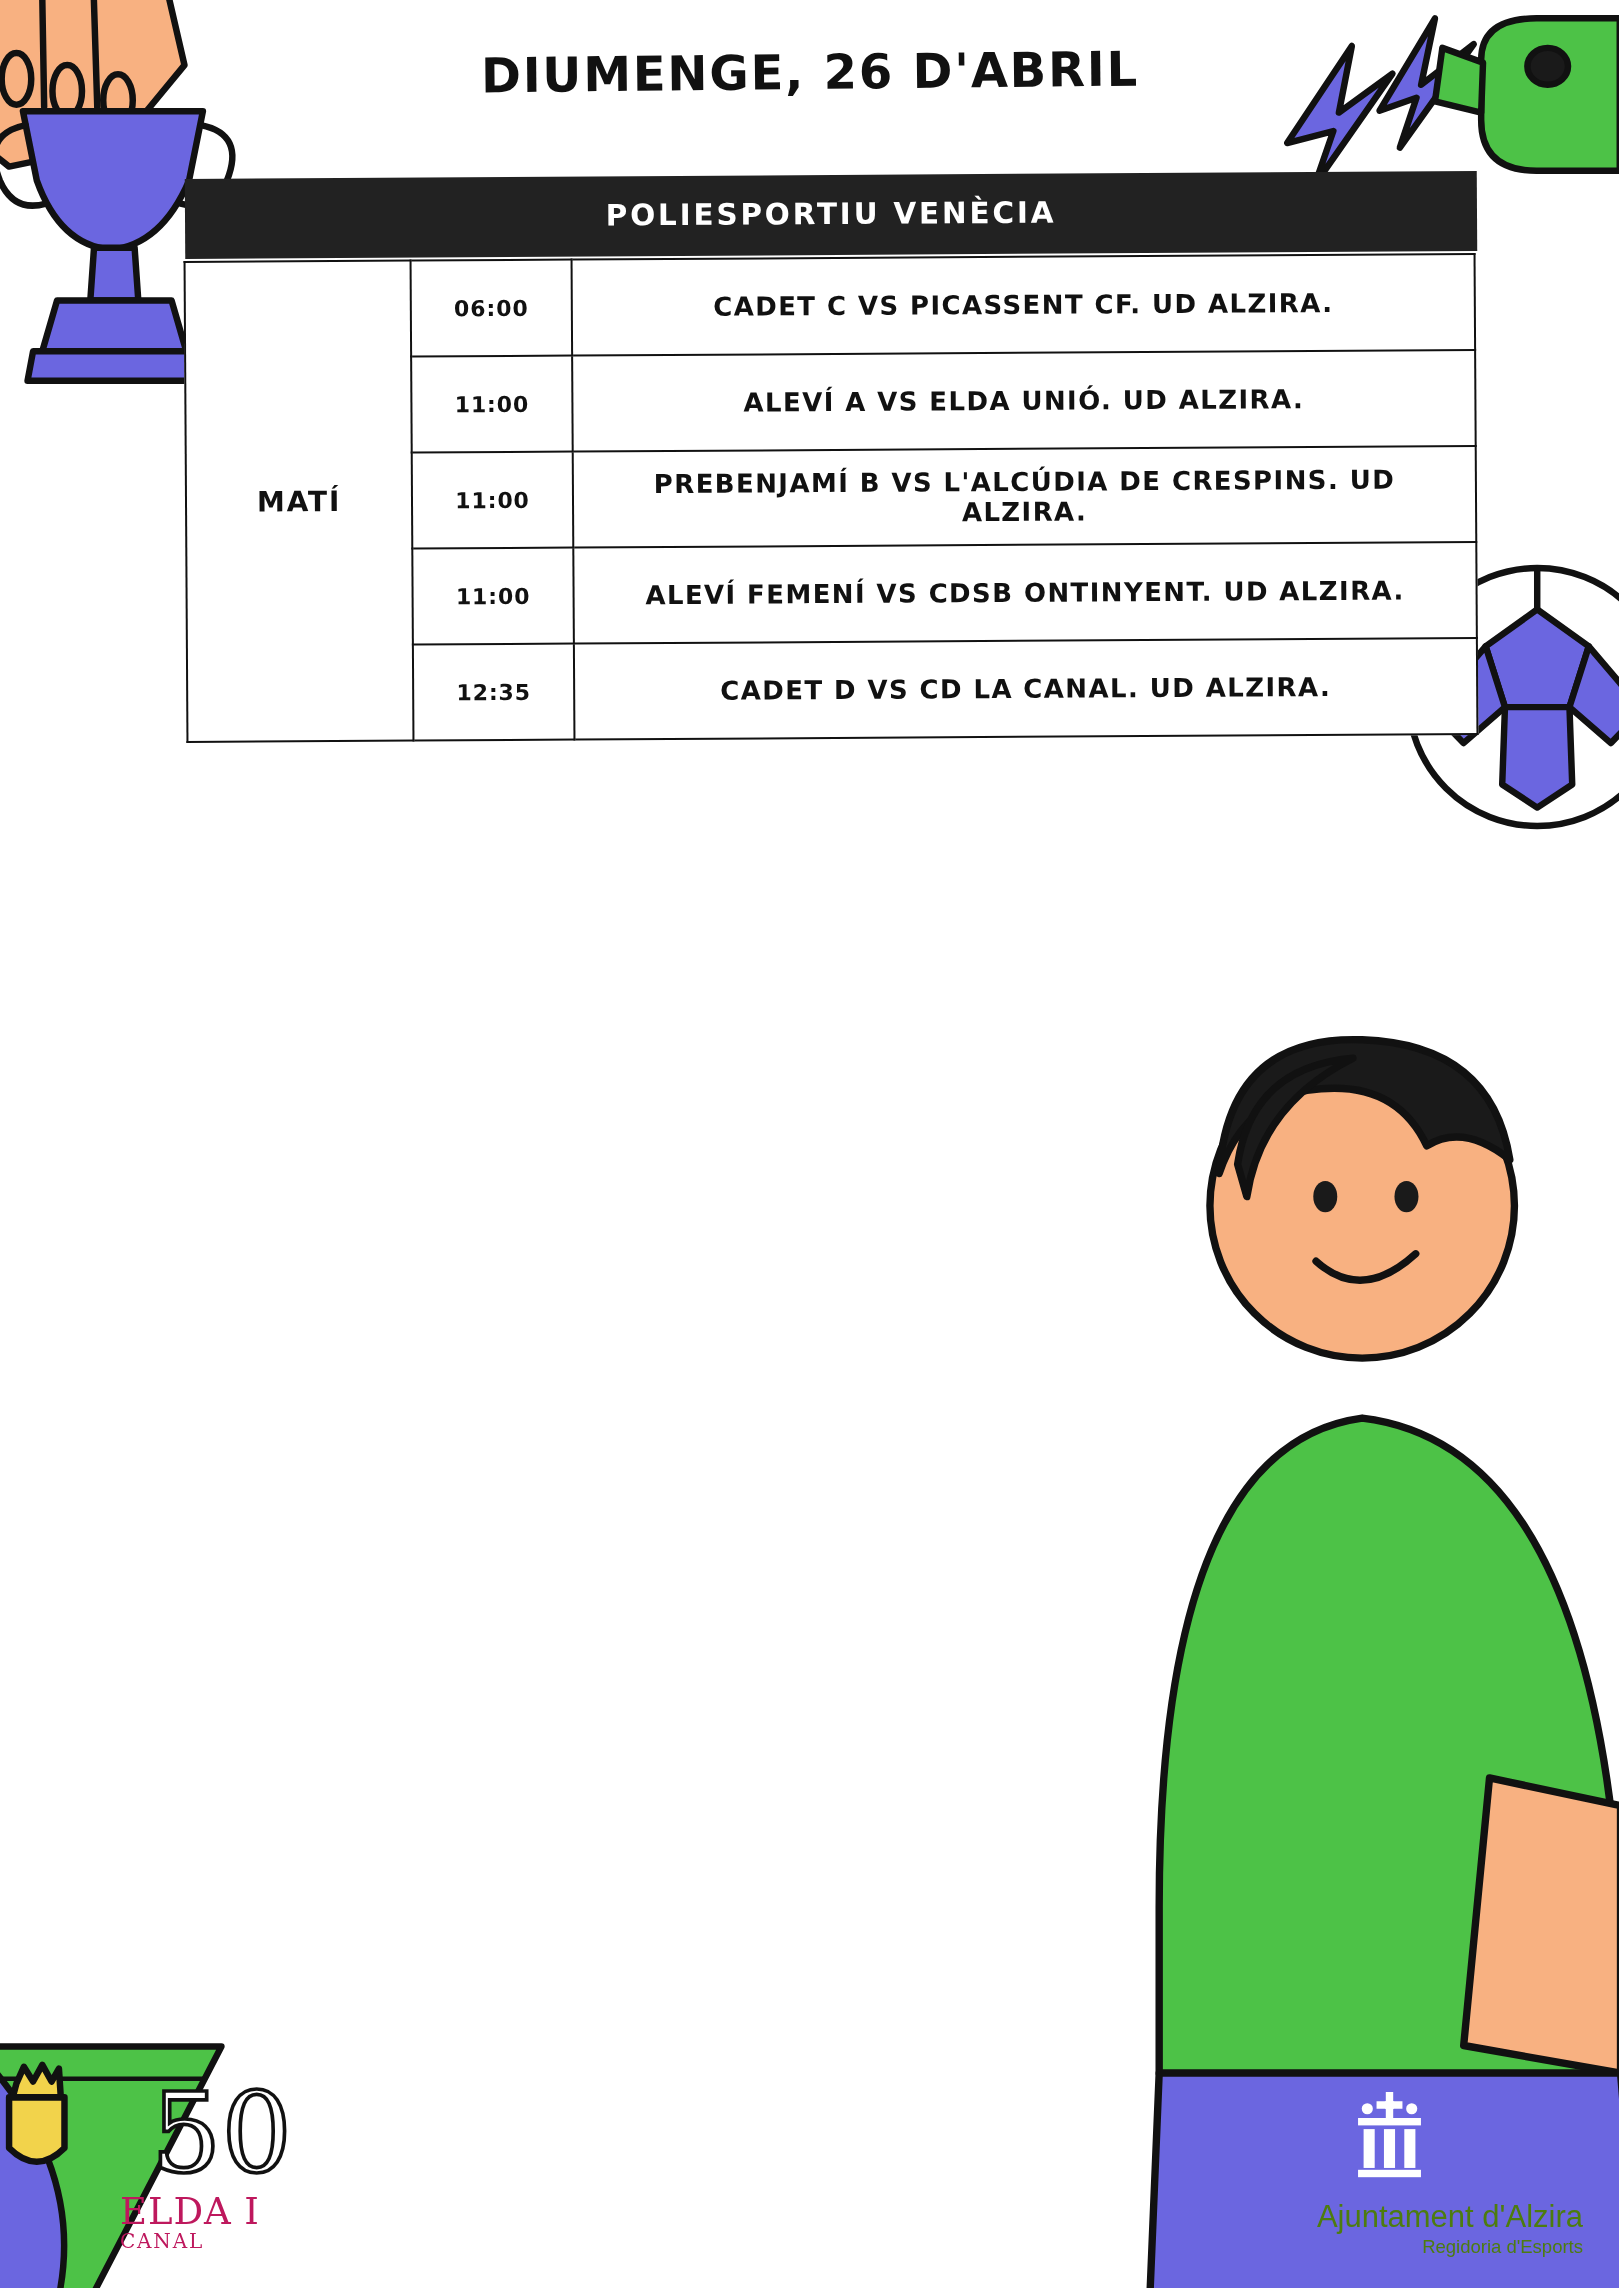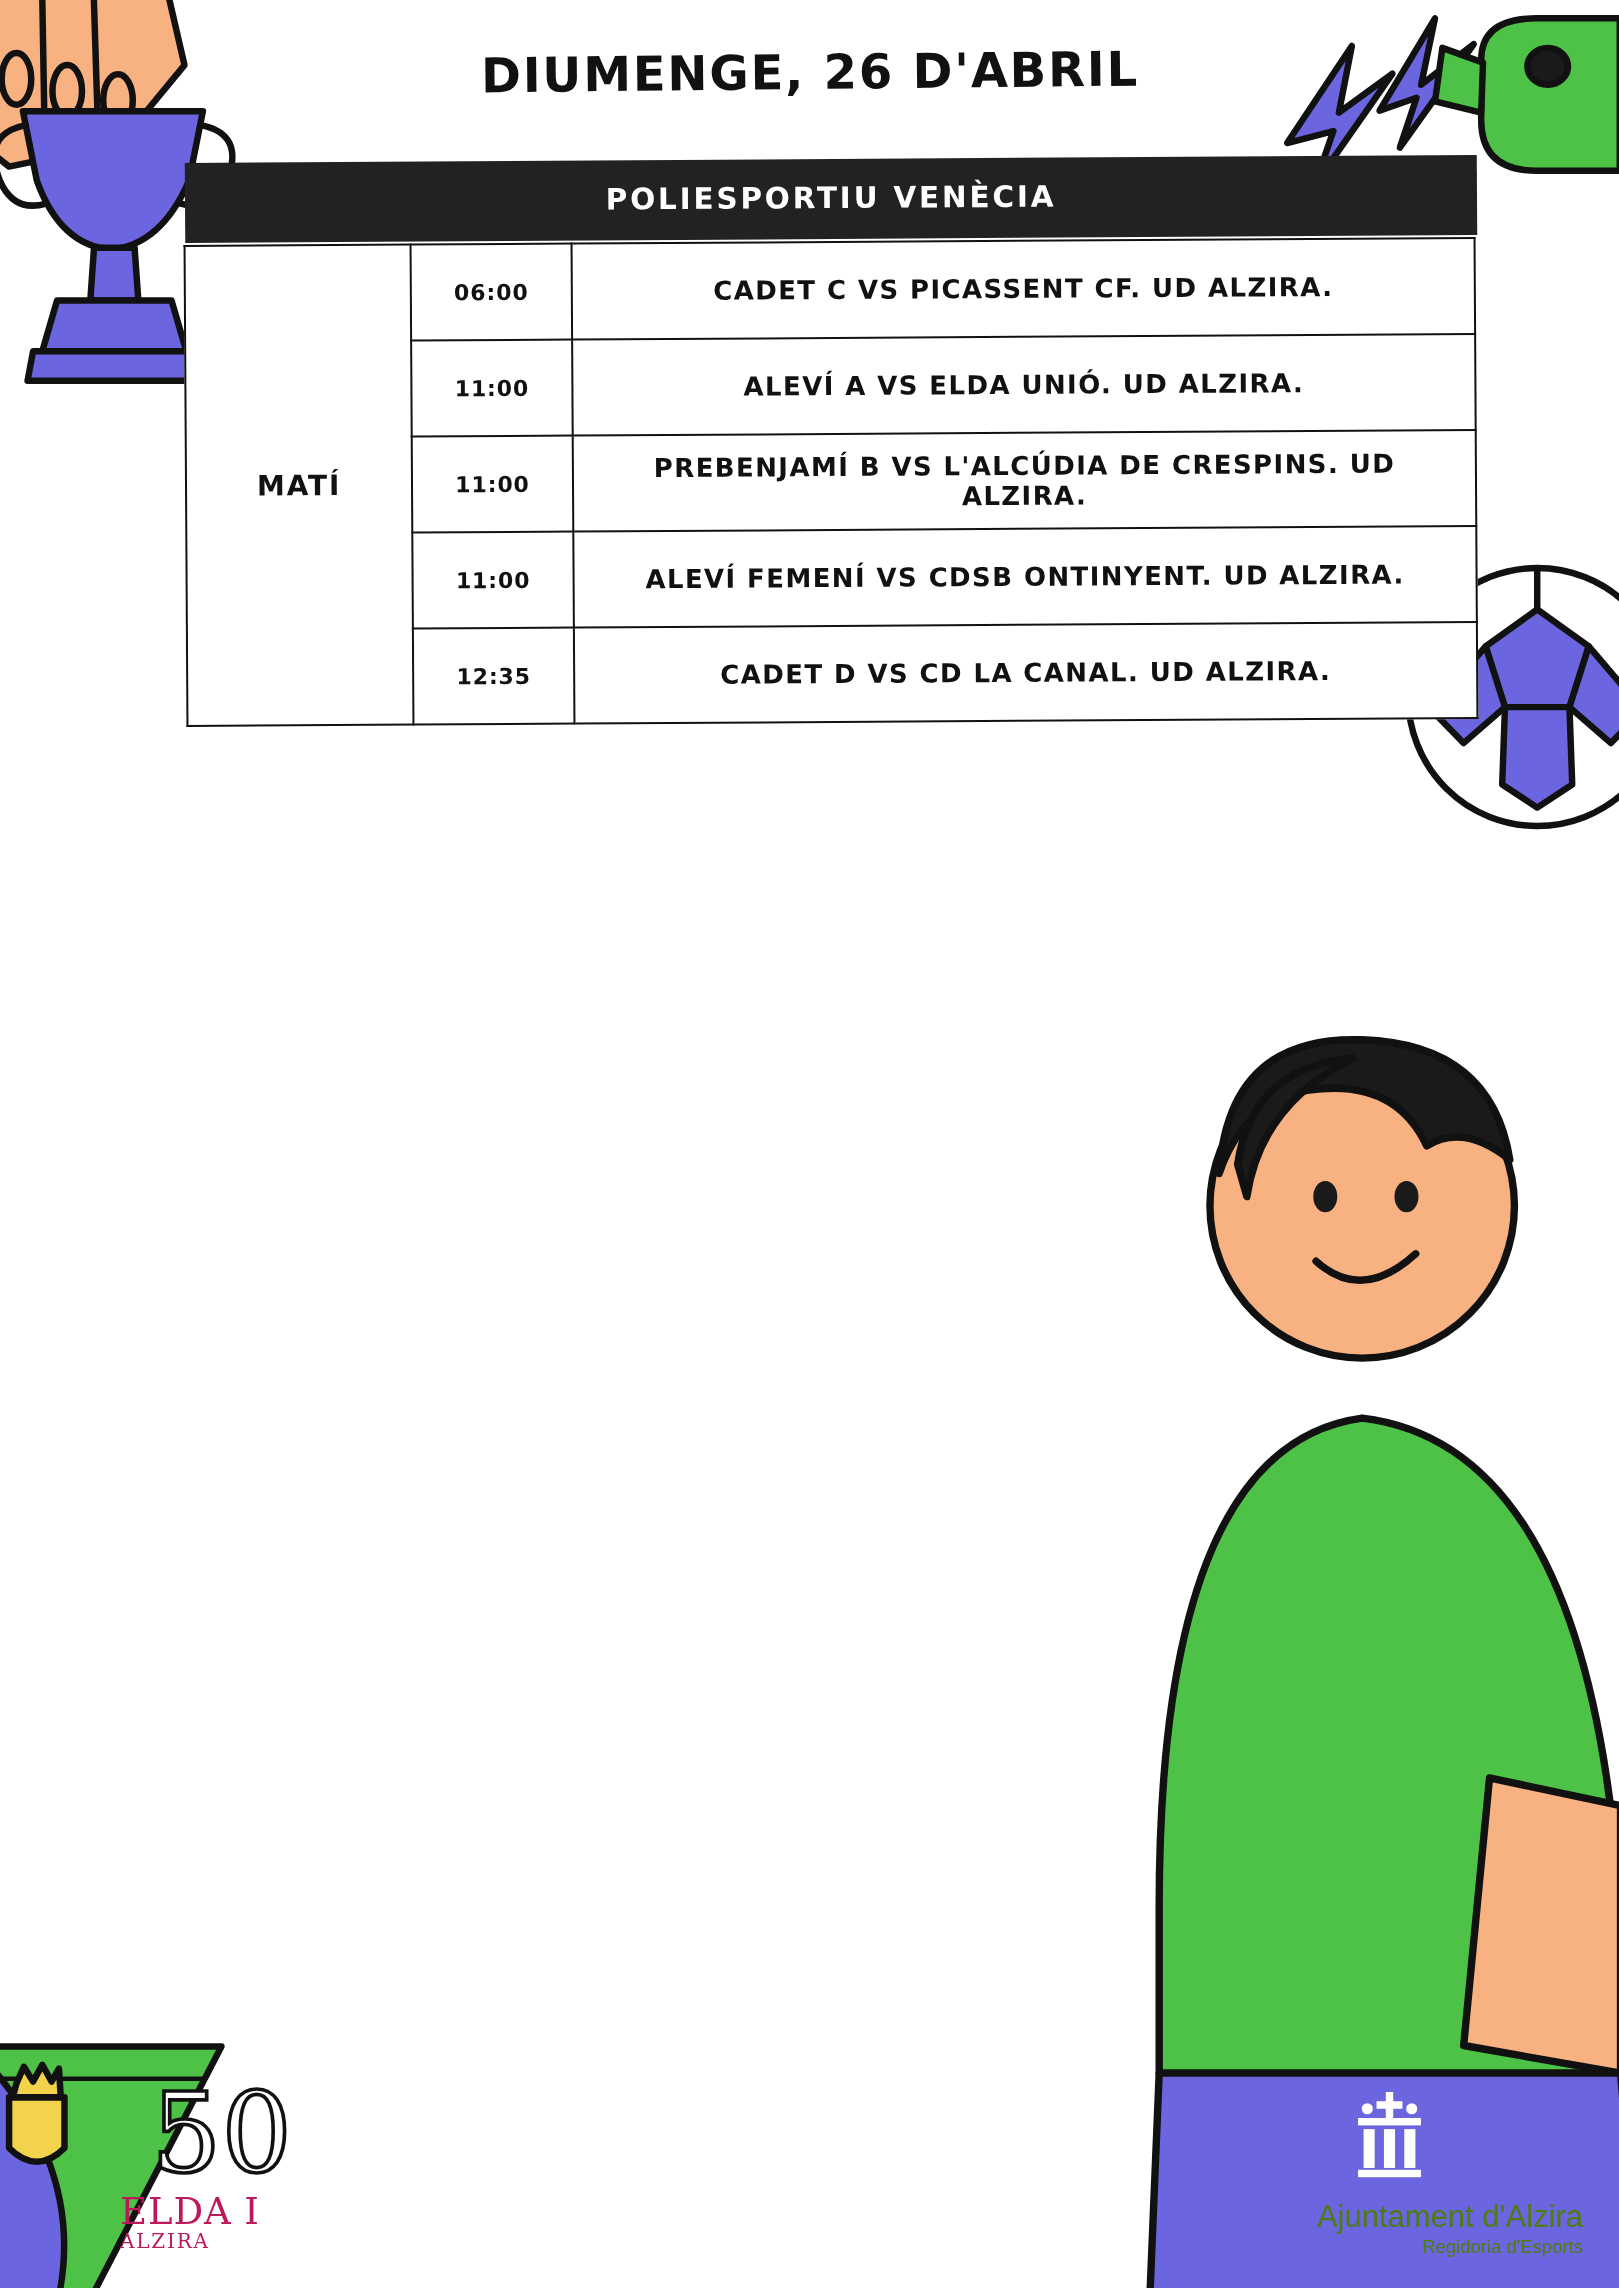--- a/index.html
+++ b/index.html
@@ -27,21 +27,21 @@
     font-size: 48px;
     letter-spacing: 1.8px;
     color: #111111;
     transform: rotate(-0.6deg);
   }
 
   
   .schedule {
     position: absolute;
     left: 185px;
-    top: 159px;
+    top: 175px;
     width: 1292px;
   }
   .venue-bar {
     background: #222222;
     color: #ffffff;
     text-align: center;
     font-weight: bold;
     font-size: 29.5px;
     letter-spacing: 2.8px;
     padding: 22px 0 24px 0;
@@ -268,21 +268,21 @@
       </tbody>
     </table>
   </div>
 </div>
 
 <div class="logo-jaume">
   <svg width="203" height="111" viewBox="0 0 220 120" xmlns="http://www.w3.org/2000/svg">
     <text x="110" y="100" text-anchor="middle" font-family="DejaVu Serif, serif" font-size="120" fill="#ffffff" stroke="#111" stroke-width="4">50</text>
   </svg>
   <div class="jname">ELDA I</div>
-  <div class="jsub">ALZIRA</div>
+  <div class="jsub">CANAL</div>
 </div>
 
 <div class="logo-ajuntament">
   <svg width="111" height="111" viewBox="0 0 120 120" xmlns="http://www.w3.org/2000/svg" style="display:block;margin:0 auto 7.4px auto;">
     <g fill="#ffffff">
       <rect x="26" y="40" width="68" height="8"></rect>
       <rect x="32" y="52" width="12" height="42"></rect>
       <rect x="54" y="52" width="12" height="42"></rect>
       <rect x="76" y="52" width="12" height="42"></rect>
       <rect x="26" y="96" width="68" height="8"></rect>

